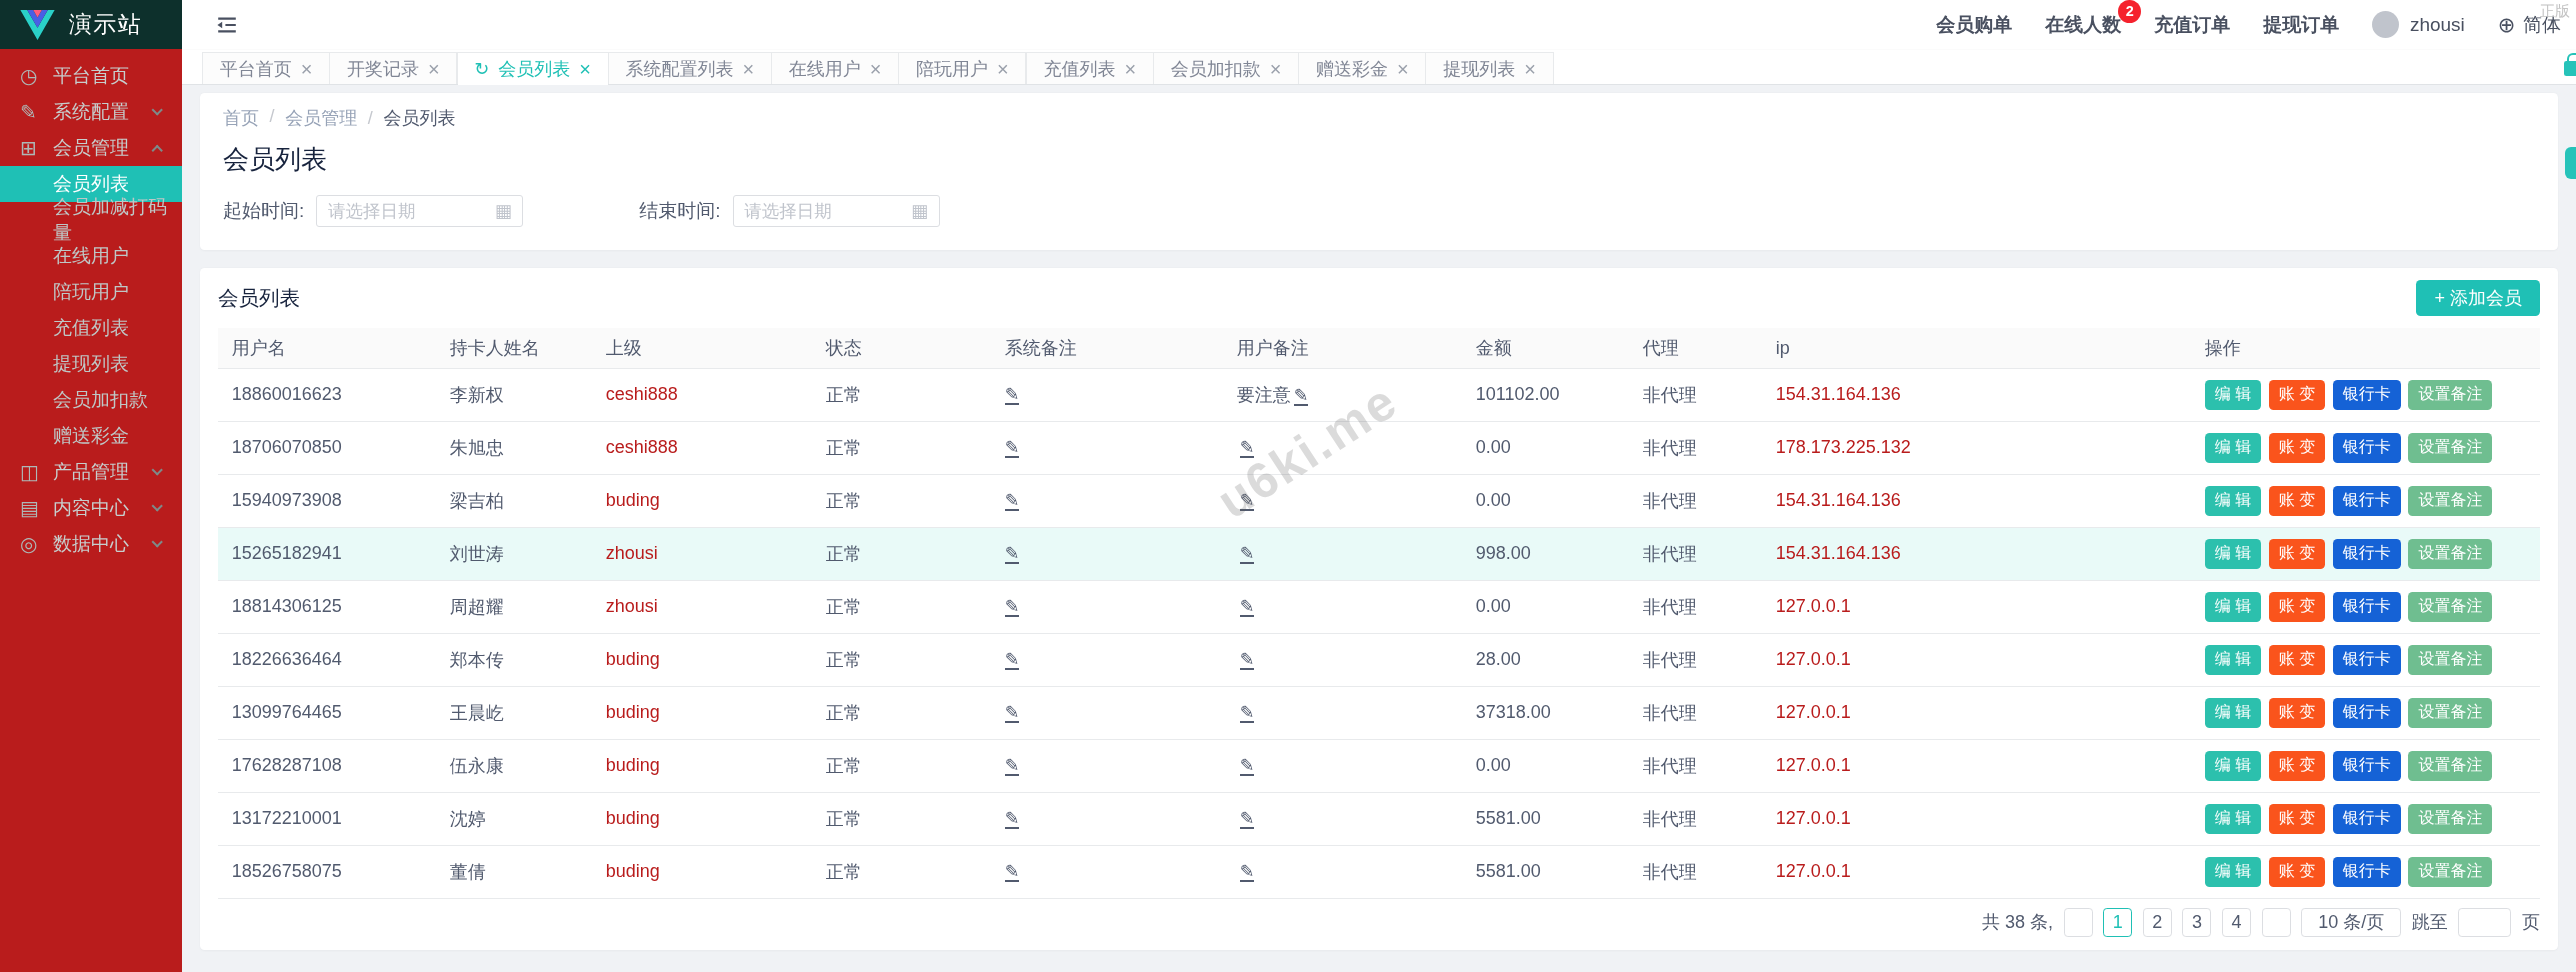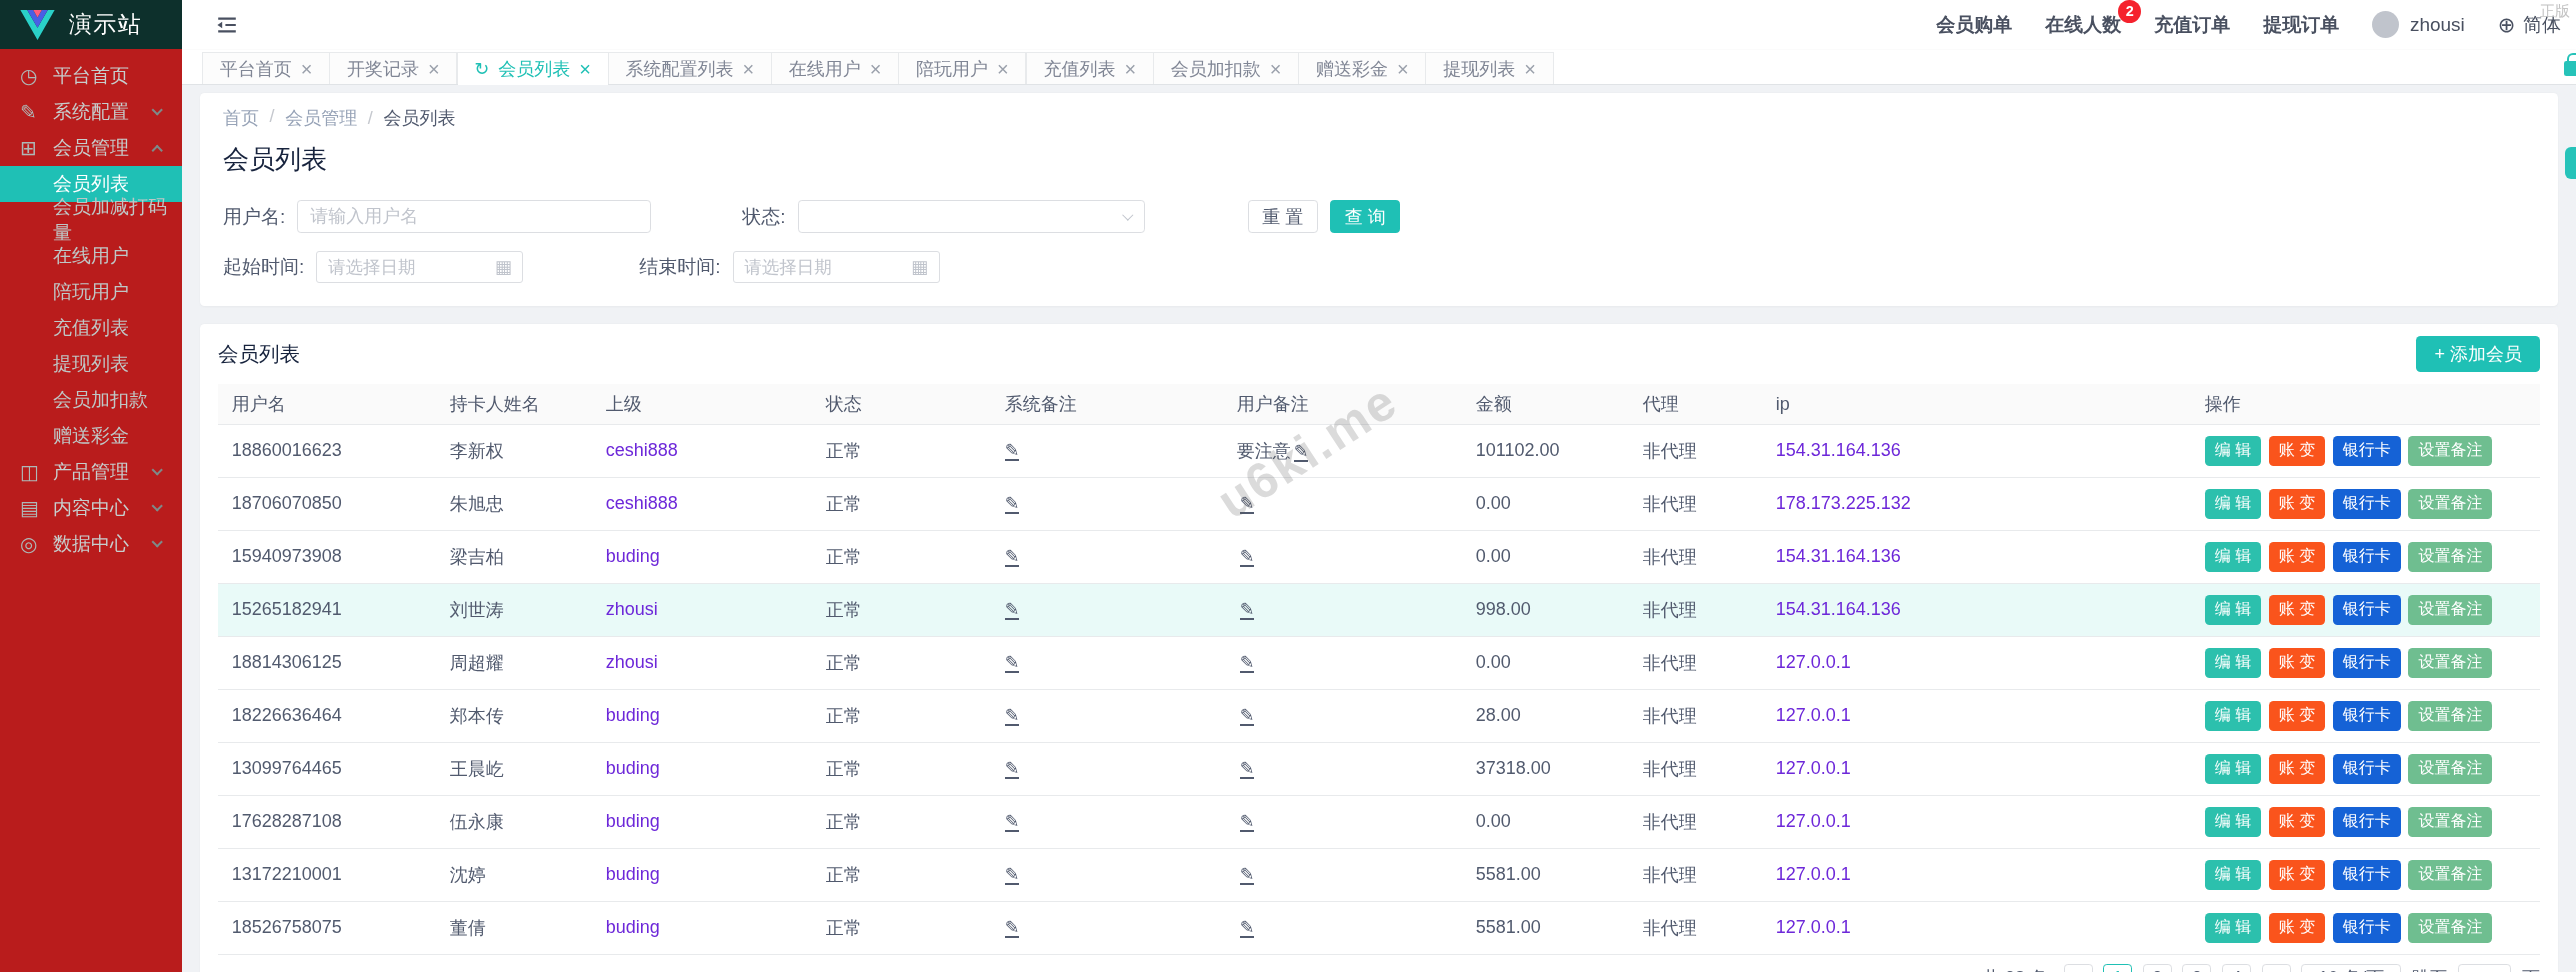--- a/index.html
+++ b/index.html
@@ -75,21 +75,21 @@
 
   .card-table{margin-top:18px;padding:12px 18px 7.6px 18px;}
   .thead-bar{display:flex;align-items:center;}
   .section-title{font-size:20.5px;color:#17233d;}
   .add-btn{margin-left:auto;height:36px;background:var(--primary);color:#fff;border:none;border-radius:4.6px;font-size:18px;padding:0 18px;cursor:pointer;font-family:inherit;}
 
   table{width:100%;border-collapse:collapse;table-layout:fixed;margin-top:12px;}
   thead th{background:#fafafa;height:40px;text-align:left;font-weight:400;font-size:18px;color:#515a6e;padding:0 13.7px;border-bottom:0.8px solid #e8eaec;}
   tbody td{height:53px;font-size:18px;color:#515a6e;padding:0 13.7px;border-bottom:0.8px solid #e8eaec;background:#fff;overflow:hidden;white-space:nowrap;}
   tbody tr.hl td{background:#e9faf8;}
-  .muted{color:#6d28d9;}
+  .muted{color:#b91c1c;}
   .pencil{font-style:normal;color:#515a6e;border-bottom:2.3px solid #515a6e;cursor:pointer;line-height:1.05;display:inline-block;font-size:17.5px;}
   .note-txt{margin-right:3px;}
   .ops{display:flex;gap:7.6px;align-items:center;}
   .abtn{height:30px;border:none;border-radius:4.6px;color:#fff;font-size:16px;padding:0 10px;cursor:pointer;white-space:nowrap;font-family:inherit;}
   .abtn.edit{background:#2cc0ad;}
   .abtn.acct{background:var(--orange);}
   .abtn.bank{background:var(--blue);}
   .abtn.note{background:var(--green);}
 
   .pagerow{display:flex;justify-content:flex-end;align-items:center;gap:10.6px;margin-top:9px;padding-bottom:6px;font-size:18px;color:#515a6e;}
@@ -330,32 +330,20 @@
               <span class="crumb-sep">/</span>
             </span>
 
             <span style="display:flex;gap:10.6px;align-items:center;">
               <span class="crumb last">会员列表</span>
 
             </span>
           </div>
         <div class="page-title">会员列表</div>
 
-        <div class="frow">
-          <span class="flabel">用户名:</span>
-          <input class="finput w-user" placeholder="请输入用户名" style="">
-          <span class="flabel gap1">状态:</span>
-          <div class="fselect">
-              <i class="chev"></i>
-            </div>
-          <div class="btns">
-            <button class="btn">重 置</button>
-            <button class="btn primary">查 询</button>
-          </div>
-        </div>
 
         <div class="frow" style="margin-top:18px;">
           <span class="flabel">起始时间:</span>
           <div class="dateinput">
             <span class="ph">请选择日期</span>
             <i class="cal">▦</i>
           </div>
           <span class="flabel gap2">结束时间:</span>
           <div class="dateinput">
             <span class="ph">请选择日期</span>

